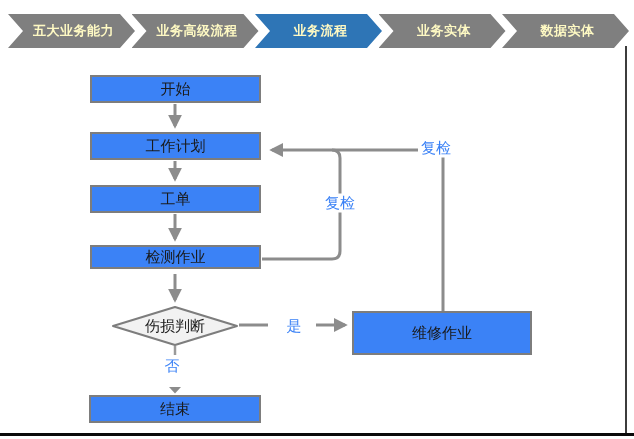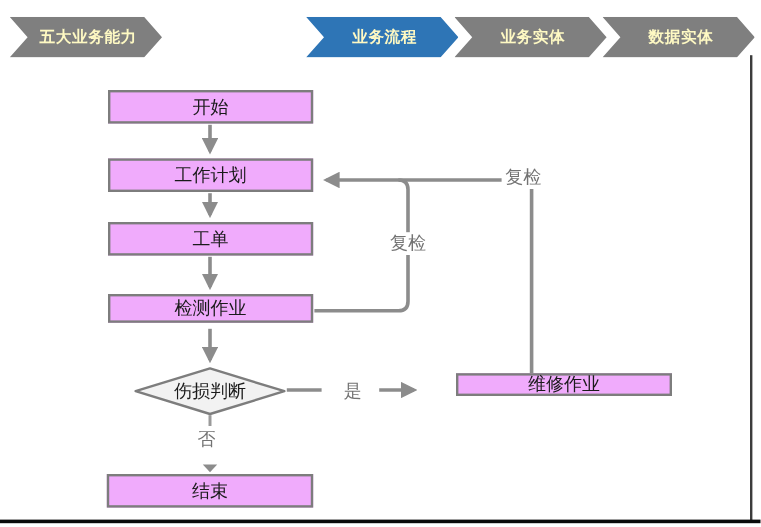--- a/index.html
+++ b/index.html
@@ -14,60 +14,61 @@
     font-size:13px;font-weight:bold;letter-spacing:0.5px;
     clip-path:polygon(0 0, calc(100% - 15px) 0, 100% 50%, calc(100% - 15px) 100%, 0 100%, 15px 50%);
     padding-left:4px;box-sizing:border-box;
   }
   .chev.active{background:#2e75b6;}
   .c0{left:8px}.c1{left:131.5px}.c2{left:255px}.c3{left:378.5px}.c4{left:502px}
 
   
   .node{
     position:absolute;box-sizing:border-box;
-    background:#f0abfc;border:2px solid #7d7d7d;
+    background:#3b82f6;border:2px solid #7d7d7d;
     display:flex;align-items:center;justify-content:center;
     font-size:15px;color:#1a1a1a;
   }
   .n-start  {left:90px; top:75px;  width:171px;height:28px;}
   .n-plan   {left:90px; top:132px; width:171px;height:28px;}
   .n-order  {left:90px; top:185px; width:171px;height:28px;}
   .n-inspect{left:90px; top:245px; width:171px;height:24px;}
   .n-end    {left:89px; top:395px; width:172px;height:28px;}
-  .n-repair {left:352px;top:311px; width:180px;height:19px;margin-left:28px;}
+  .n-repair {left:352px;top:311px; width:180px;height:44px;}
 
   .diamond-label{
     position:absolute;left:175px;top:326px;transform:translate(-50%,-50%);
     font-size:15px;color:#1a1a1a;white-space:nowrap;
   }
 
   
   .elabel{
     position:absolute;transform:translate(-50%,-50%);
     background:#ffffff;padding:0 3px;
-    font-size:15px;color:#737373;white-space:nowrap;
+    font-size:15px;color:#3b82f6;white-space:nowrap;
   }
   .l-recheck-inner{left:340px;top:203px;}
   .l-recheck-outer{left:436px;top:148px;}
   .l-yes{left:294px;top:326px;}
   .l-no {left:172px;top:366px;}
 
   
   #wires{position:absolute;left:0;top:0;width:634px;height:439px;}
 
   
   .frame-right{position:absolute;left:625px;top:46px;width:2px;height:388px;background:#3c3c3c;}
   .frame-bottom{position:absolute;left:0;top:433px;width:634px;height:3px;background:#0a0a0a;}
 </style>
 </head>
 <body>
 
 <div id="stage">
 
   <div class="chev c0">五大业务能力</div>
+  <div class="chev c1">业务高级流程</div>
   <div class="chev c2 active">业务流程</div>
   <div class="chev c3">业务实体</div>
   <div class="chev c4">数据实体</div>
 
   <svg id="wires" viewBox="0 0 634 439">
     <defs>
       <marker id="arw" viewBox="0 0 10 10" refX="8" refY="5" markerWidth="4.6" markerHeight="4.6" orient="auto-start-reverse">
         <path d="M0,0 L10,5 L0,10 z" fill="#8c8c8c"></path>
       </marker>
     </defs>

